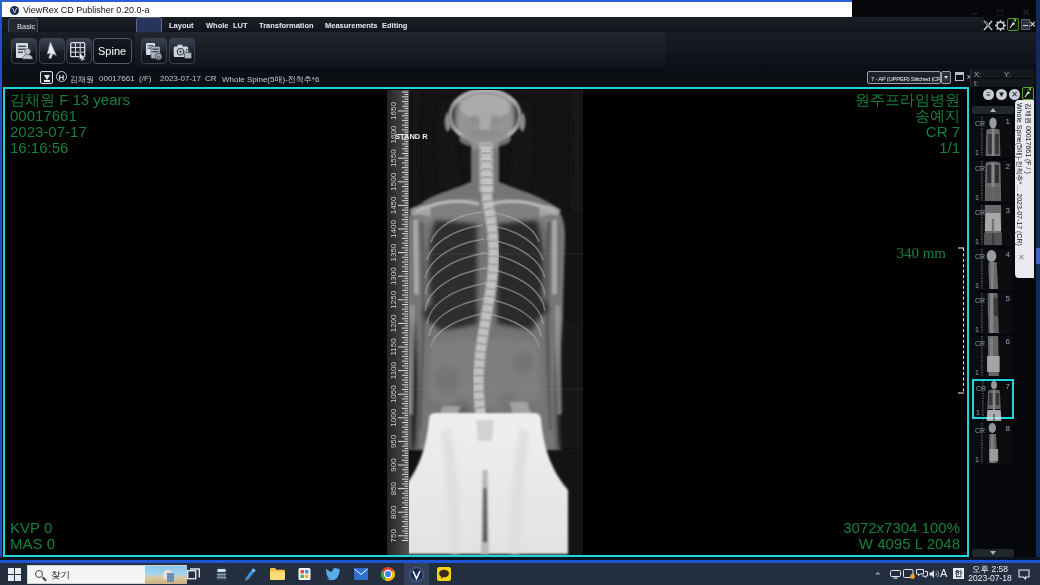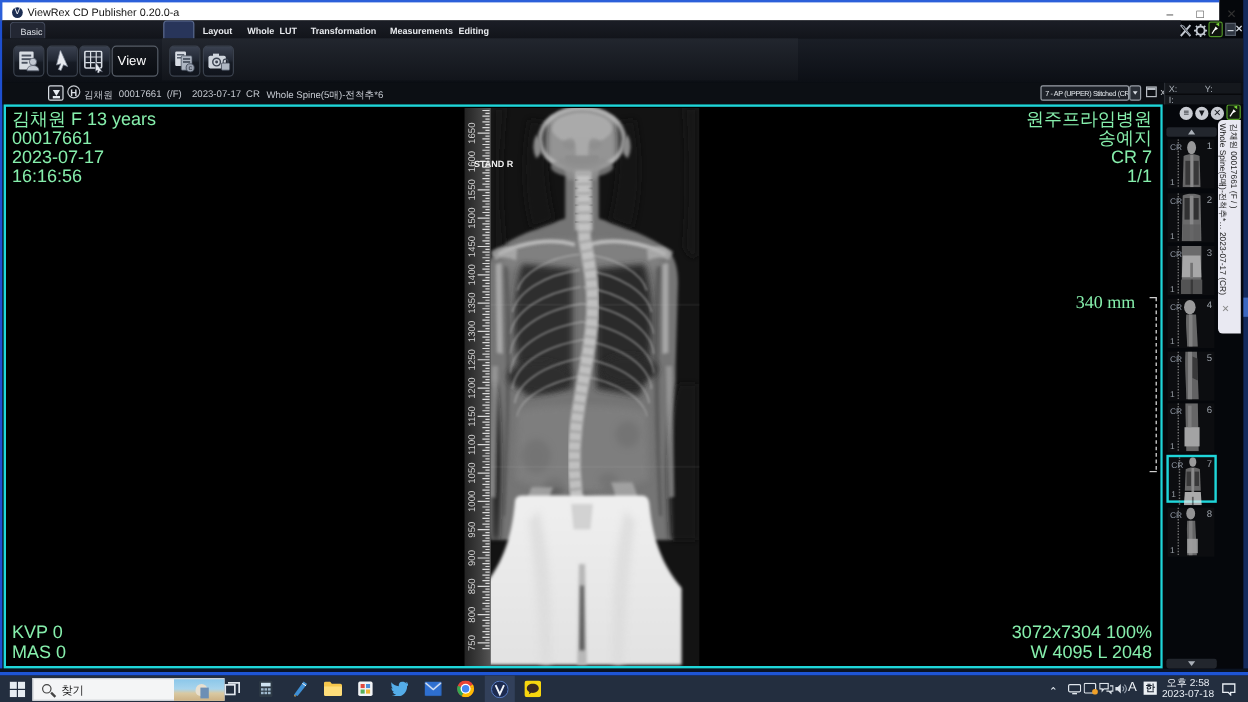--- a/index.html
+++ b/index.html
@@ -2,21 +2,21 @@
 <html><head>
 <meta charset="utf-8">
 <style>
 * { margin:0; padding:0; box-sizing:border-box; }
 html,body { width:1040px; height:585px; overflow:hidden; background:#000; }
 body { font-family:"Liberation Sans", sans-serif; position:relative; }
 #screen { position:absolute; left:0; top:0; width:1040px; height:585px; background:#05070b; }
 .abs { position:absolute; }
 
 
-#titlebar { left:0; top:0; width:1016px; height:17px; background:#fff; border-top:2px solid #2b5fd9; border-left:2px solid #2b5fd9;padding-left:39px; }
+#titlebar { left:0; top:0; width:852px; height:17px; background:#fff; border-top:2px solid #2b5fd9; border-left:2px solid #2b5fd9;padding-left:39px; }
 #rightborder { left:1036px; top:0; width:4px; height:560px; background:#142a5c; }
 #rightborder .thumbtrack { position:absolute; left:0; top:248px; width:4px; height:16px; background:#3d68c0; }
 #leftborder { left:0; top:17px; width:2px; height:543px; background:#1d4fd0; }
 #bottomstrip { left:0; top:557px; width:1040px; height:4px; background:#0a1322; }
 #bottomborder { left:0; top:560px; width:1040px; height:3px; background:#1e55d5; }
 
 #title-ico { left:8px; top:4px; width:9px; height:9px; border-radius:50%; background:#1b2d52; color:#fff; font-size:7px; line-height:9px; text-align:center; }
 #title-txt { left:21px; top:3px; font-size:9px; color:#111; }
 .wbtn { top:6px; color:#333; font-size:10px; line-height:10px; }
 
@@ -31,21 +31,21 @@
 #toolbar .grp2 { position:absolute; left:133px; top:0; width:530px; height:35px; background:linear-gradient(#22262e,#12151b); }
 .tbtn { position:absolute; top:6px; width:26px; height:26px; border:1px solid #3a414d; border-radius:4px; background:linear-gradient(#3a4150 0%, #232935 45%, #161b24 55%, #10141c 100%); }
 #tile-btn { left:91px; top:6px; width:39px; height:26px; border:1px solid #555c66; border-radius:4px; background:linear-gradient(#15181e,#0a0d12); color:#fff; font-size:11px; padding:6px 0 0 4px; }
 
 
 #patbar { left:2px; top:69px; width:1034px; height:18px; background:#0c0f14; color:#c6cad1; font-size:8px; }
 #patbar .txt { position:absolute; top:5px; }
 
 
 #viewport { left:3px; top:87px; width:966px; height:470px; background:#000; border:2px solid #1fd6da; }
-.ovl { position:absolute; color:#86efac; font-size:15px; line-height:16px; }
+.ovl { position:absolute; color:#15803d; font-size:15px; line-height:16px; }
 
 
 #sidebar { left:969px; top:87px; width:67px; height:470px; background:#05070b; }
 .cico { position:absolute; top:2px; width:11px; height:11px; border-radius:50%; background:#c9ccd2; color:#15171c; font-size:8px; text-align:center; line-height:11px; }
 .thumb { position:absolute; left:4px; width:39px; height:41px; background:#0c0d10; color:#9aa0a8; }
 .thumb .num { position:absolute; right:2px; top:1px; font-size:8px; }
 .thumb .cr { position:absolute; left:2px; top:4px; font-size:7px; color:#8f97a3; }
 .thumb .one { position:absolute; left:2px; bottom:1px; font-size:7px; }
 #tooltip { left:46px; top:13px; width:19px; height:178px; background:#e9e9f2; border-radius:4px 0 0 4px; }
 </style>
@@ -126,21 +126,21 @@
     <div class="tbtn" style="left:64px;">
       <svg width="19" height="19" viewBox="0 0 19 19" style="position:absolute;left:3px;top:3px;">
           <rect x="0.7" y="0.7" width="14" height="14" rx="1" fill="none" stroke="#d7dce3" stroke-width="1.3"></rect>
           <line x1="5.5" y1="1" x2="5.5" y2="14.7" stroke="#d7dce3" stroke-width="1"></line>
           <line x1="10.2" y1="1" x2="10.2" y2="14.7" stroke="#d7dce3" stroke-width="1"></line>
           <line x1="1" y1="5.5" x2="14.7" y2="5.5" stroke="#d7dce3" stroke-width="1"></line>
           <line x1="1" y1="10.2" x2="14.7" y2="10.2" stroke="#d7dce3" stroke-width="1"></line>
           <path d="M9.5 9.5 L 15.5 18 L 13.2 17.2 L 12.5 19 L 10.8 18.4 L 11.5 16.5 L 9.5 17.3 Z" fill="#e8ebf0" stroke="#3a4250" stroke-width="0.5"></path>
         </svg>
     </div>
-    <div id="tile-btn" class="abs">View</div>
+    <div id="tile-btn" class="abs">Spine</div>
     <div class="tbtn" style="left:139px;">
       <svg width="19" height="19" viewBox="0 0 19 19" style="position:absolute;left:3px;top:3px;">
           <rect x="1" y="1" width="9" height="12" rx="1" fill="#d7dce3"></rect>
           <rect x="2.5" y="3" width="6" height="1.3" fill="#5a6270"></rect>
           <rect x="2.5" y="5.5" width="6" height="1.3" fill="#5a6270"></rect>
           <rect x="6" y="4.5" width="9" height="12" rx="1" fill="#aeb6c2" stroke="#444c5a" stroke-width="0.6"></rect>
           <rect x="7.5" y="6.5" width="6" height="1.3" fill="#3c4452"></rect>
           <rect x="7.5" y="9" width="6" height="1.3" fill="#3c4452"></rect>
           <circle cx="13.5" cy="14.5" r="3.4" fill="#9aa2b0" stroke="#3c4452" stroke-width="0.7"></circle>
           <text x="13.5" y="16.6" font-size="6" text-anchor="middle" fill="#252b36" font-family="Liberation Sans">c</text>

